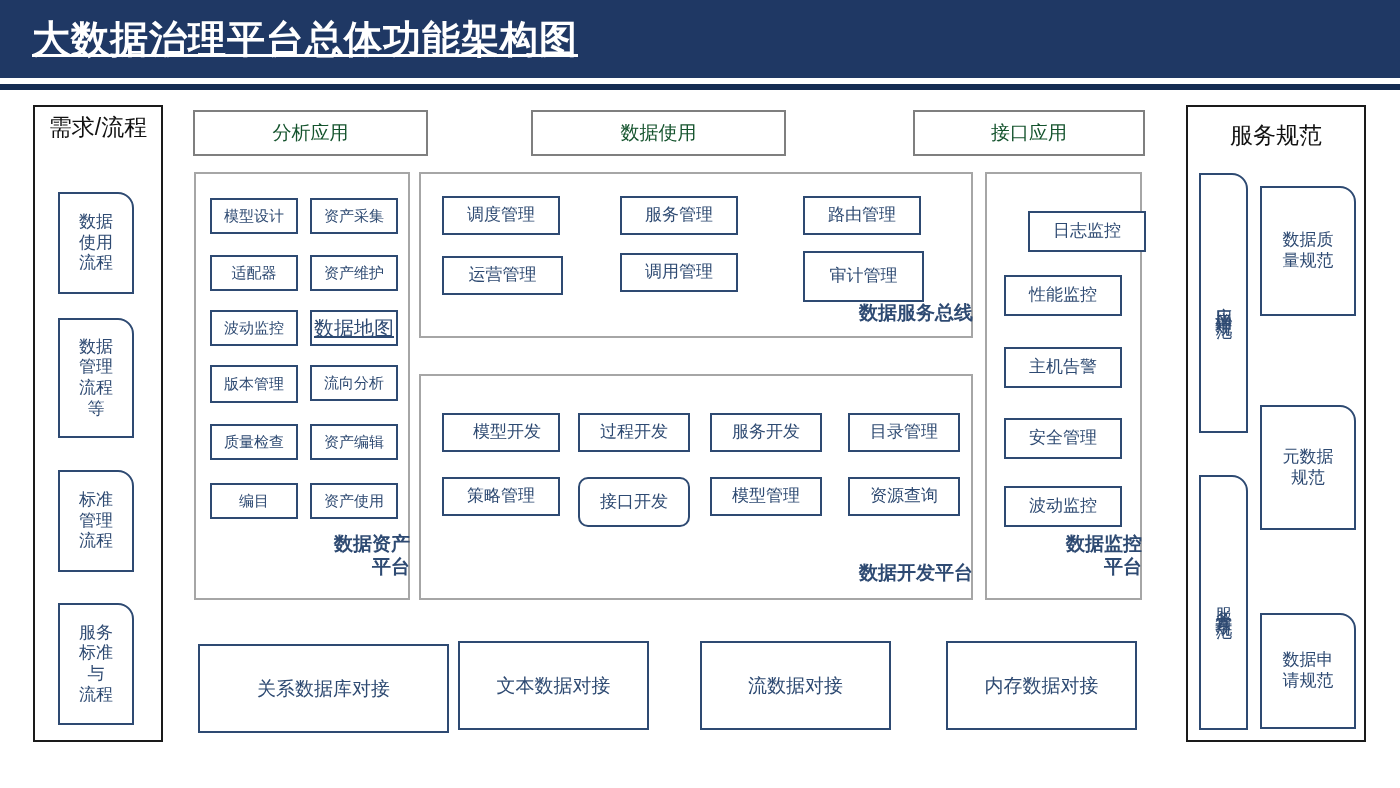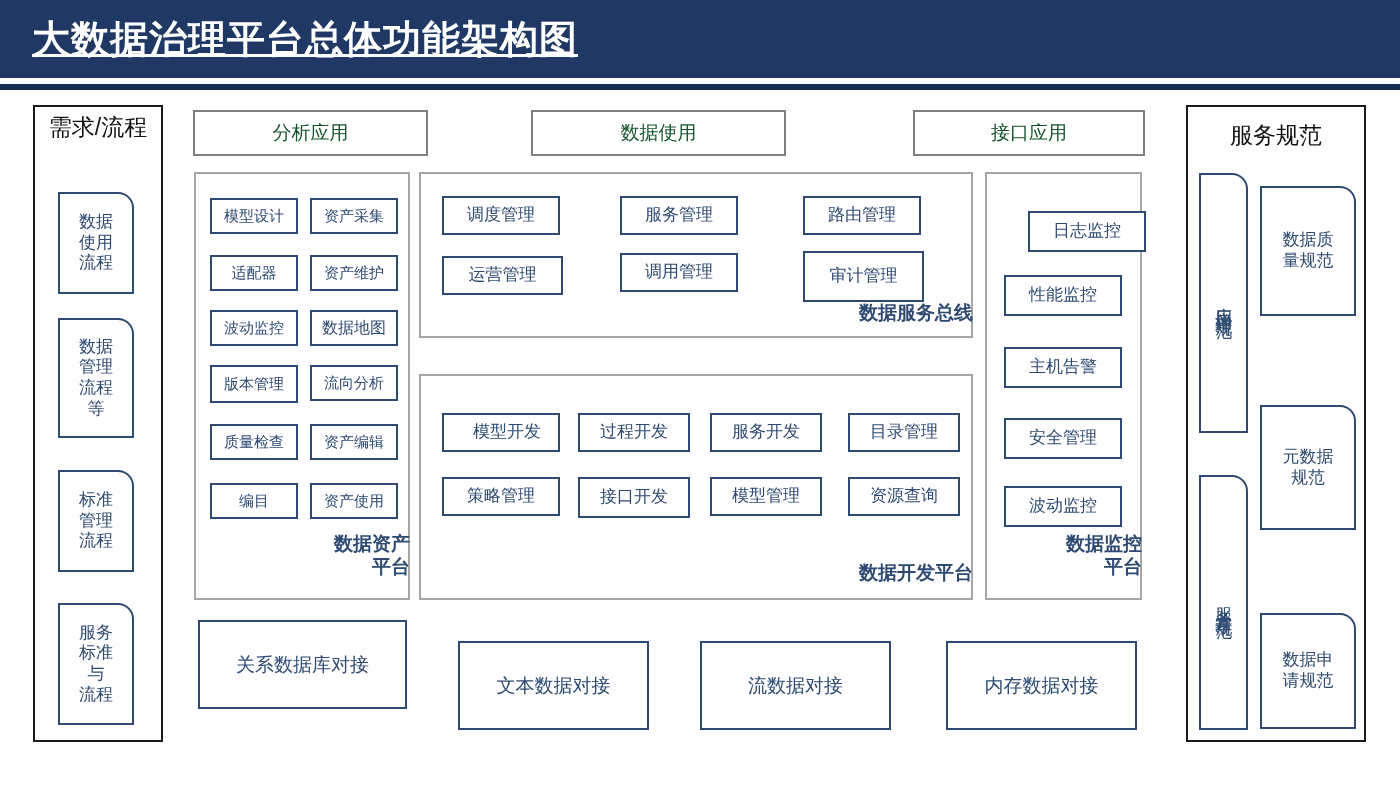--- a/index.html
+++ b/index.html
@@ -104,21 +104,21 @@
 
 <div class="panel" style="left:194px; top:172px; width:216px; height:428px;"></div>
 <div class="panel-caption" style="left:194px; top:533px; width:216px;">数据资产
 平台</div>
 
 <div class="node" style="left:210px; top:198px; width:88px; height:36px; font-size:15px;">模型设计</div>
 <div class="node" style="left:310px; top:198px; width:88px; height:36px; font-size:15px;">资产采集</div>
 <div class="node" style="left:210px; top:255px; width:88px; height:36px; font-size:15px;">适配器</div>
 <div class="node" style="left:310px; top:255px; width:88px; height:36px; font-size:15px;">资产维护</div>
 <div class="node" style="left:210px; top:310px; width:88px; height:36px; font-size:15px;">波动监控</div>
-<div class="node" style="left:310px; top:310px; width:88px; height:36px; font-size:16px;">数据地图</div>
+<div class="node" style="left:310px; top:310px; width:88px; height:36px; font-size:20px;text-decoration:underline;">数据地图</div>
 <div class="node" style="left:210px; top:365px; width:88px; height:38px; font-size:15px;">版本管理</div>
 <div class="node" style="left:310px; top:365px; width:88px; height:36px; font-size:15px;">流向分析</div>
 <div class="node" style="left:210px; top:424px; width:88px; height:36px; font-size:15px;">质量检查</div>
 <div class="node" style="left:310px; top:424px; width:88px; height:36px; font-size:15px;">资产编辑</div>
 <div class="node" style="left:210px; top:483px; width:88px; height:36px; font-size:15px;">编目</div>
 <div class="node" style="left:310px; top:483px; width:88px; height:36px; font-size:15px;">资产使用</div>
 
 <div class="panel" style="left:419px; top:172px; width:554px; height:166px;"></div>
 <div class="panel-caption" style="left:419px; top:302px; width:554px;">数据服务总线</div>
 
@@ -130,21 +130,21 @@
 <div class="node" style="left:803px; top:251px; width:121px; height:51px;">审计管理</div>
 
 <div class="panel" style="left:419px; top:374px; width:554px; height:226px;"></div>
 <div class="panel-caption" style="left:419px; top:562px; width:554px;">数据开发平台</div>
 
 <div class="node" style="left:442px; top:413px; width:118px; height:39px;padding-left:12px;">模型开发</div>
 <div class="node" style="left:578px; top:413px; width:112px; height:39px;">过程开发</div>
 <div class="node" style="left:710px; top:413px; width:112px; height:39px;">服务开发</div>
 <div class="node" style="left:848px; top:413px; width:112px; height:39px;">目录管理</div>
 <div class="node" style="left:442px; top:477px; width:118px; height:39px;">策略管理</div>
-<div class="node" style="left:578px; top:477px; width:112px; height:41px;">接口开发</div>
+<div class="node" style="left:578px; top:477px; width:112px; height:50px;border-radius:10px;">接口开发</div>
 <div class="node" style="left:710px; top:477px; width:112px; height:39px;">模型管理</div>
 <div class="node" style="left:848px; top:477px; width:112px; height:39px;">资源查询</div>
 
 <div class="panel" style="left:985px; top:172px; width:157px; height:428px;"></div>
 <div class="panel-caption" style="left:985px; top:533px; width:157px;">数据监控
 平台</div>
 
 <div class="node" style="left:1004px; top:211px; width:118px; height:41px;margin-left:24px;">日志监控</div>
 <div class="node" style="left:1004px; top:275px; width:118px; height:41px;">性能监控</div>
 <div class="node" style="left:1004px; top:347px; width:118px; height:41px;">主机告警</div>
@@ -161,16 +161,16 @@
   <span style="writing-mode:vertical-rl; text-orientation:upright; letter-spacing:3px;">服务共享规范</span>
 </div>
 
 <div class="node round-tr" style="left:1260px; top:186px; width:96px; height:130px; white-space:pre-line;">数据质
 量规范</div>
 <div class="node round-tr" style="left:1260px; top:405px; width:96px; height:125px; white-space:pre-line;">元数据
 规范</div>
 <div class="node round-tr" style="left:1260px; top:613px; width:96px; height:116px; white-space:pre-line;">数据申
 请规范</div>
 
-<div class="node" style="left:198px; top:620px; width:209px; height:89px; font-size:19px;">关系数据库对接</div>
+<div class="node" style="left:198px; top:644px; width:251px; height:89px; font-size:19px;">关系数据库对接</div>
 <div class="node" style="left:458px; top:641px; width:191px; height:89px; font-size:19px;">文本数据对接</div>
 <div class="node" style="left:700px; top:641px; width:191px; height:89px; font-size:19px;">流数据对接</div>
 <div class="node" style="left:946px; top:641px; width:191px; height:89px; font-size:19px;">内存数据对接</div>
 
 </body></html>

